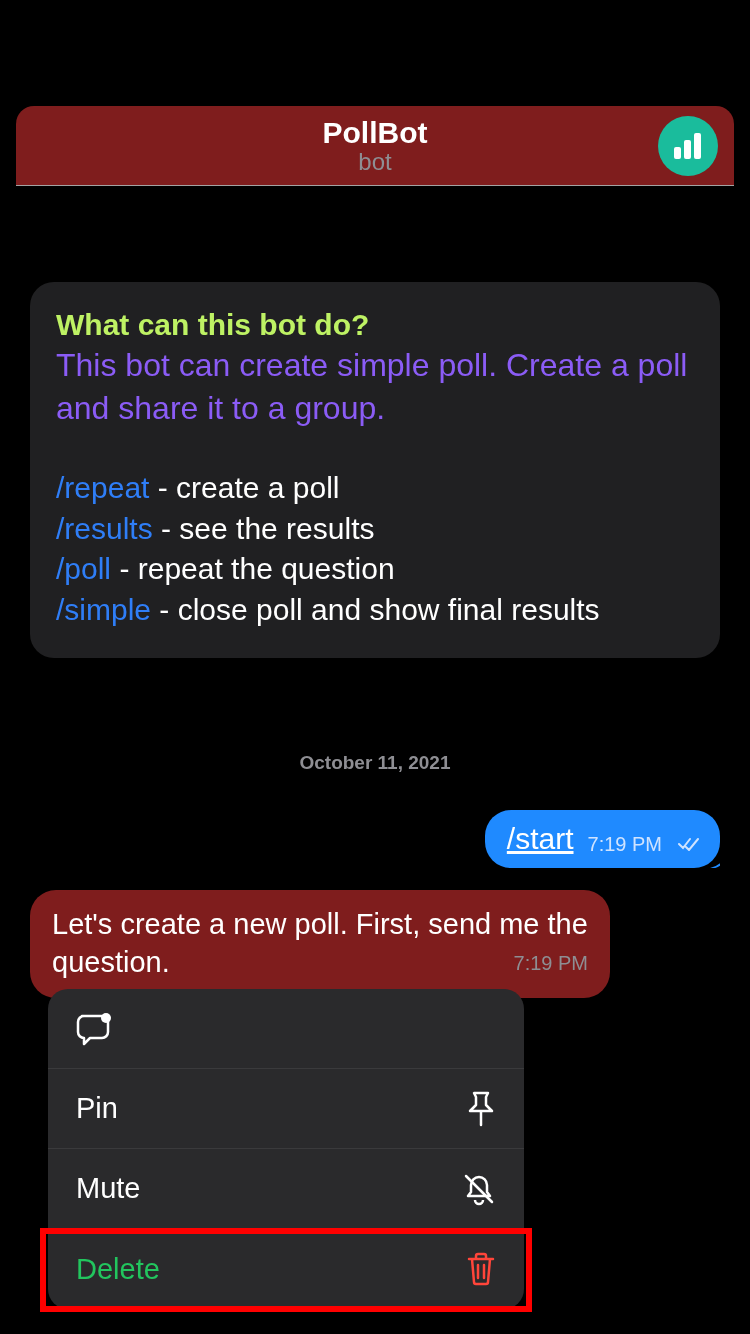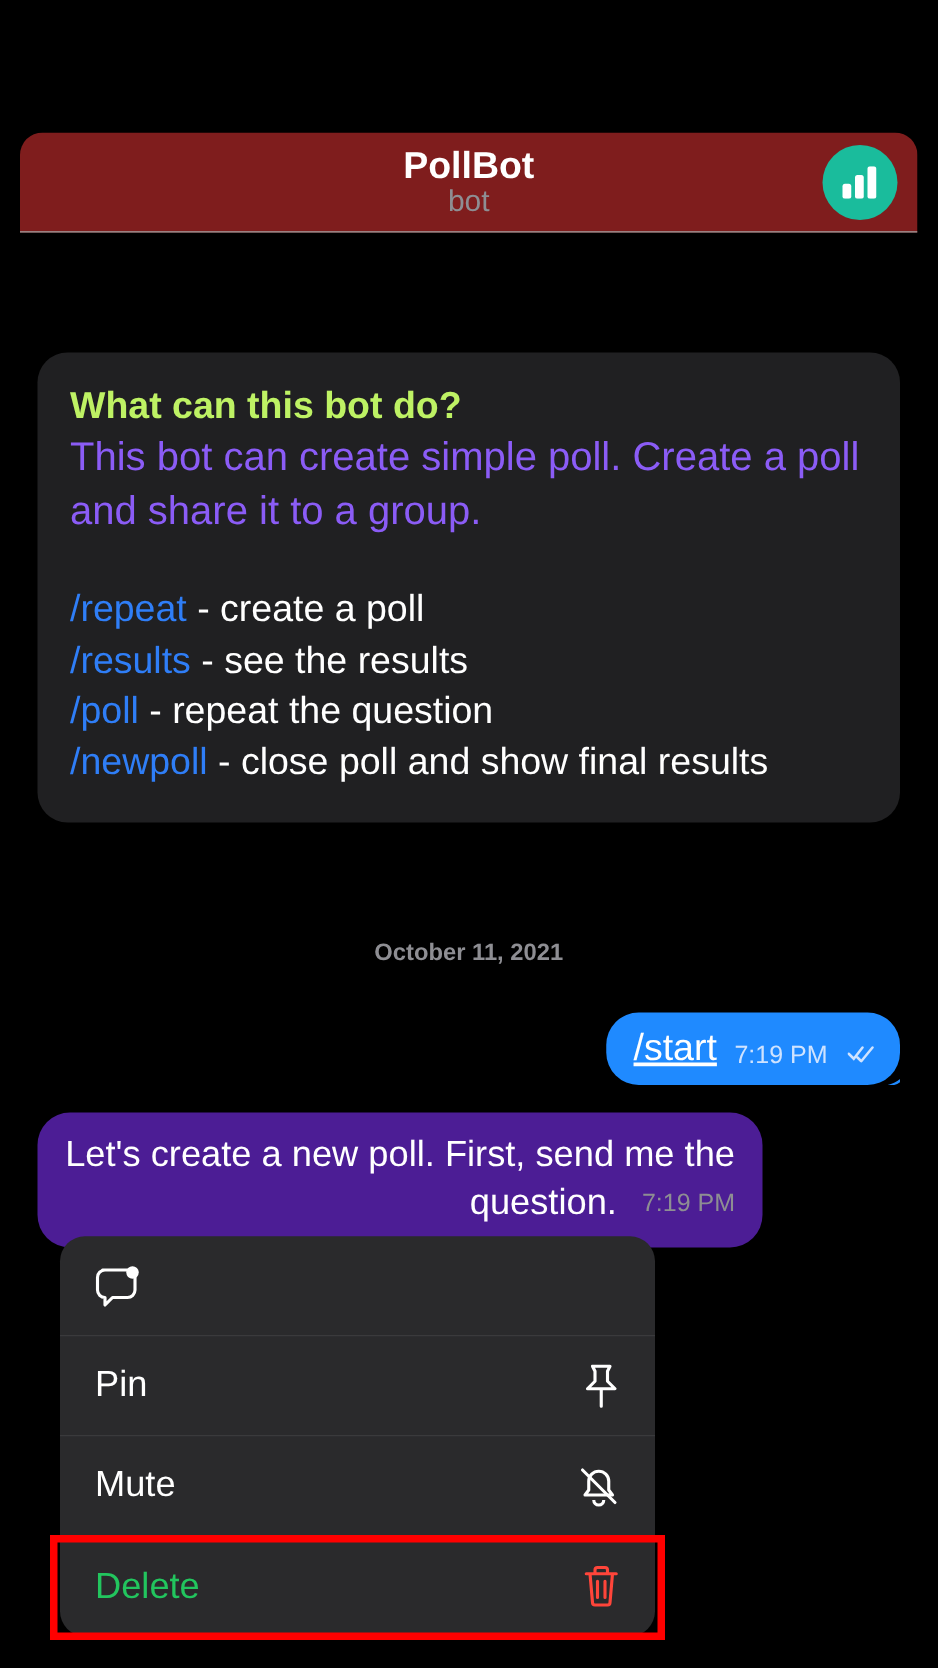--- a/index.html
+++ b/index.html
@@ -117,27 +117,26 @@
       font-size: 30px;
       text-decoration: underline;
     }
     .bubble-out .msg-time {
       color: #cfe3ff;
       font-size: 20px;
     }
     .checks { color: #cfe3ff; font-size: 20px; margin-left: 2px; }
     .bubble-in-row { clear: both; padding-top: 22px; }
     .bubble-in {
-      background: #4c1d95;
+      background: #7f1d1d;
       border-radius: 26px;
       padding: 16px 22px;
       display: inline-block;
       max-width: 580px;
       position: relative;
-      text-align: right;
     }
     .bubble-in .msg-text {
       color: #fff;
       font-size: 29px;
       line-height: 1.3;
     }
     .bubble-in .msg-time {
       color: #8e8e93;
       font-size: 20px;
       float: right;
@@ -194,21 +193,21 @@
   </div>
 
   <div class="chat-body">
     <div class="info-card">
       <div class="heading">What can this bot do?</div>
       <div class="desc">This bot can create simple poll. Create a poll and share it to a group.</div>
       <div style="height:38px"></div>
       <div class="cmd-line"><span class="cmd-link">/repeat</span><span class="cmd-rest"> - create a poll</span></div>
       <div class="cmd-line"><span class="cmd-link">/results</span><span class="cmd-rest"> - see the results</span></div>
       <div class="cmd-line"><span class="cmd-link">/poll</span><span class="cmd-rest"> - repeat the question</span></div>
-      <div class="cmd-line"><span class="cmd-link">/newpoll</span><span class="cmd-rest"> - close poll and show final results</span></div>
+      <div class="cmd-line"><span class="cmd-link">/simple</span><span class="cmd-rest"> - close poll and show final results</span></div>
     </div>
 
     <div class="date-stamp">October 11, 2021</div>
 
     <div style="overflow:hidden">
       <div class="bubble-out">
         <span class="msg-text">/start</span>
         <span class="msg-time">7:19 PM</span>
         <span class="checks">
           <svg width="22" height="14" viewBox="0 0 22 14">

